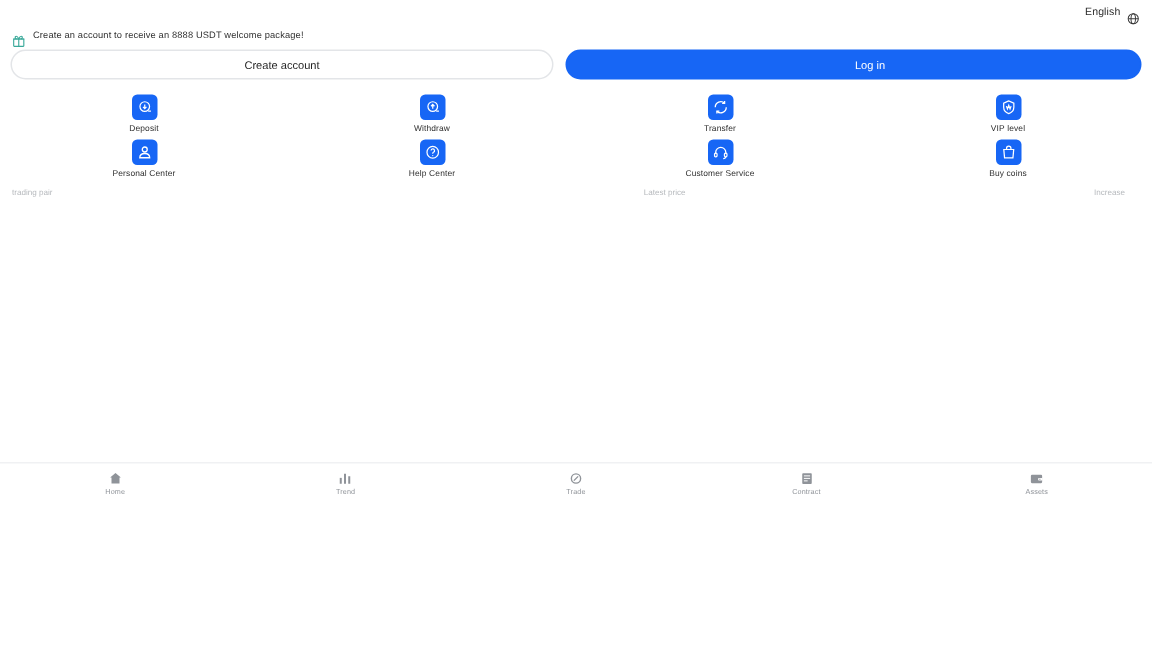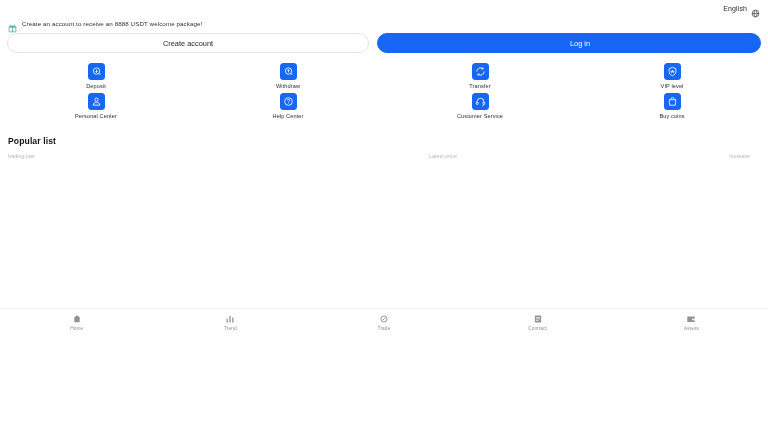--- a/index.html
+++ b/index.html
@@ -224,21 +224,20 @@
         <svg viewBox="0 0 24 24" fill="none" stroke="#ffffff" stroke-width="1.8">
           <path d="M4.8 8h14.4l-1.1 12.2H5.9z"></path>
           <path d="M8.8 8V6.4a3.2 3.2 0 0 1 6.4 0V8"></path>
         </svg>
       </span>
       <span class="tile-label">Buy coins</span>
     </div>
 
   </div>
 
-  <div class="section-title">Popular list</div>
   <div class="list-head">
     <span class="col-pair">trading pair</span>
     <span class="col-price">Latest price</span>
     <span class="col-chg">Increase</span>
   </div>
   <div class="list-body"></div>
 
   <div class="bottomnav">
 
     <div class="nav-item">

